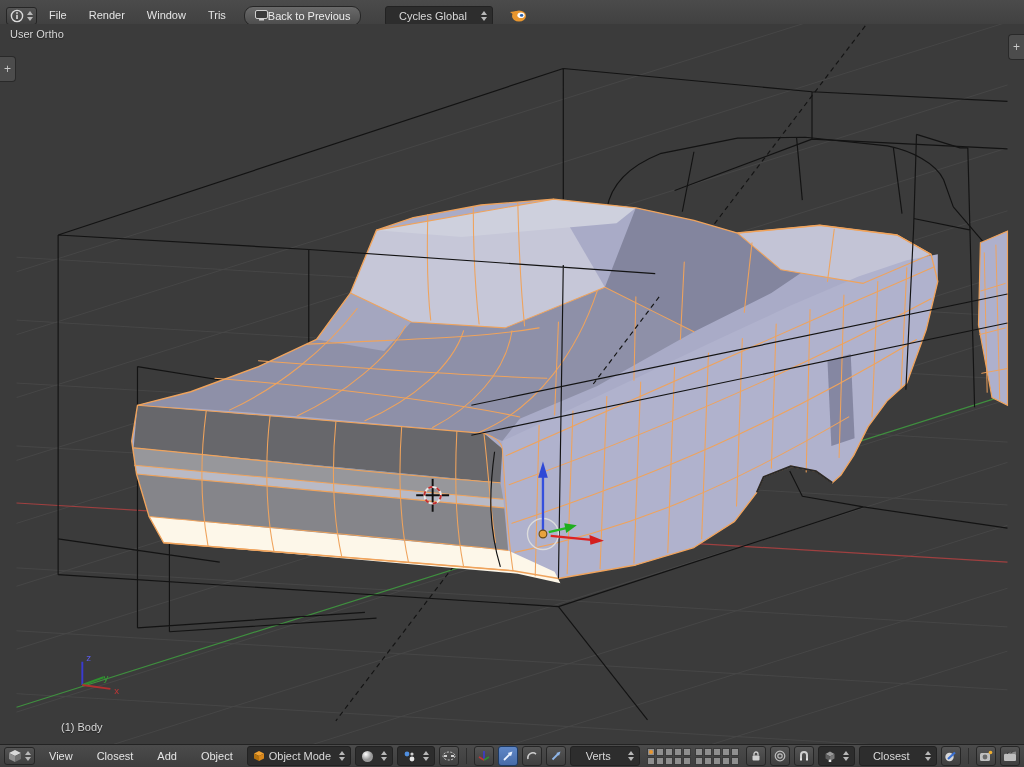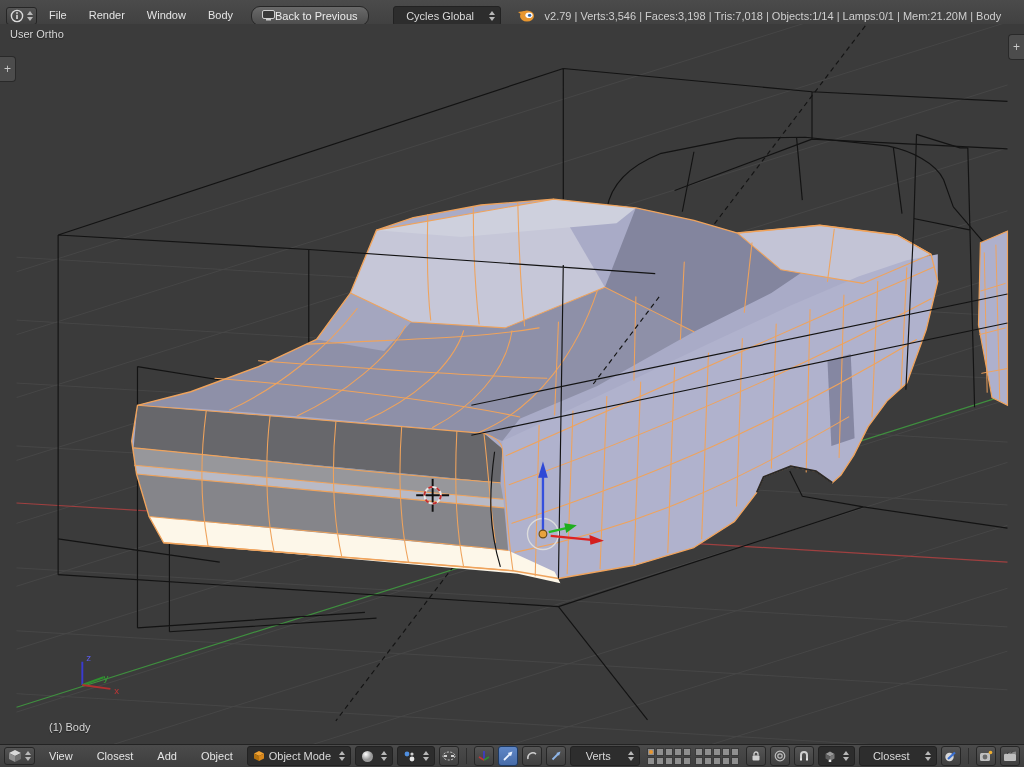--- a/index.html
+++ b/index.html
@@ -47,42 +47,41 @@
       <rect x="6.2" y="3.2" width="1.6" height="1.6" fill="#dcdcdc"></rect>
     </svg>
     <span class="spin">
         <i class="up"></i>
         <i class="dn"></i>
       </span>
   </div>
   <span class="menu">File</span>
   <span class="menu">Render</span>
   <span class="menu">Window</span>
-  <span class="menu">Body</span>
+  <span class="menu">Tris</span>
   <div class="btn" style="margin-left:6px">
     <svg width="13" height="11" viewBox="0 0 13 11">
       <rect x="0.5" y="0.5" width="12" height="8" rx="1.5" fill="#3a3a3a" stroke="#cfcfcf"></rect>
       <rect x="4" y="9" width="5" height="1.5" fill="#cfcfcf"></rect>
     </svg>
     <span>Back to Previous</span>
   </div>
   <div class="drop" style="margin-left:22px;width:96px">
     <span style="flex:1;text-align:center">Cycles Global</span>
     <span class="spin">
         <i class="up"></i>
         <i class="dn"></i>
       </span>
   </div>
   <svg width="18" height="15" viewBox="0 0 18 15" style="margin-left:14px">
     <ellipse cx="10" cy="8" rx="7" ry="5.6" fill="#e8962f"></ellipse>
     <ellipse cx="12" cy="7.2" rx="3.6" ry="2.8" fill="#fdfdfd"></ellipse>
     <ellipse cx="12.6" cy="7.4" rx="1.7" ry="1.4" fill="#2a5fa8"></ellipse>
     <path d="M1,4 L8,3 L5,7 Z" fill="#e8962f"></path>
   </svg>
-  <span class="stats">v2.79 | Verts:3,546 | Faces:3,198 | Tris:7,018 | Objects:1/14 | Lamps:0/1 | Mem:21.20M | Body</span>
 </div>
 
 <div id="viewport">
 <svg width="1024" height="720" viewBox="0 24 1024 744">
 
   <g stroke="#474747" stroke-width="1">
     <line x1="0" y1="280" x2="1024" y2="-43"></line>
         <line x1="0" y1="345" x2="1024" y2="22"></line>
     <line x1="0" y1="410" x2="1024" y2="87"></line>
         <line x1="0" y1="475" x2="1024" y2="152"></line>
@@ -209,21 +208,21 @@
     <line x1="68" y1="707" x2="68" y2="683" stroke="#3a3ad0" stroke-width="2"></line>
     <line x1="68" y1="707" x2="90" y2="699" stroke="#2f8f2f" stroke-width="2"></line>
     <line x1="68" y1="707" x2="97" y2="711" stroke="#b03030" stroke-width="2"></line>
     <text x="72" y="682" fill="#5a5ae8">z</text>
     <text x="90" y="703" fill="#35a035">y</text>
     <text x="101" y="716" fill="#c03535">x</text>
   </g>
 </svg>
 
 <span class="vplabel" style="left:10px;top:4px">User Ortho</span>
-<span class="vplabel" style="left:49px;top:697px">(1) Body</span>
+<span class="vplabel" style="left:61px;top:697px">(1) Body</span>
 </div>
 
 <div id="plusL" class="plustab">+</div>
 <div id="plusR" class="plustab">+</div>
 
 <div id="botbar" class="bar">
   <div class="iconbtn">
     <svg width="14" height="14" viewBox="0 0 14 14">
       <polygon points="7,1 13,4 7,7 1,4" fill="#d8d8d8"></polygon>
       <polygon points="1,4 7,7 7,13 1,10" fill="#8f8f8f"></polygon>

